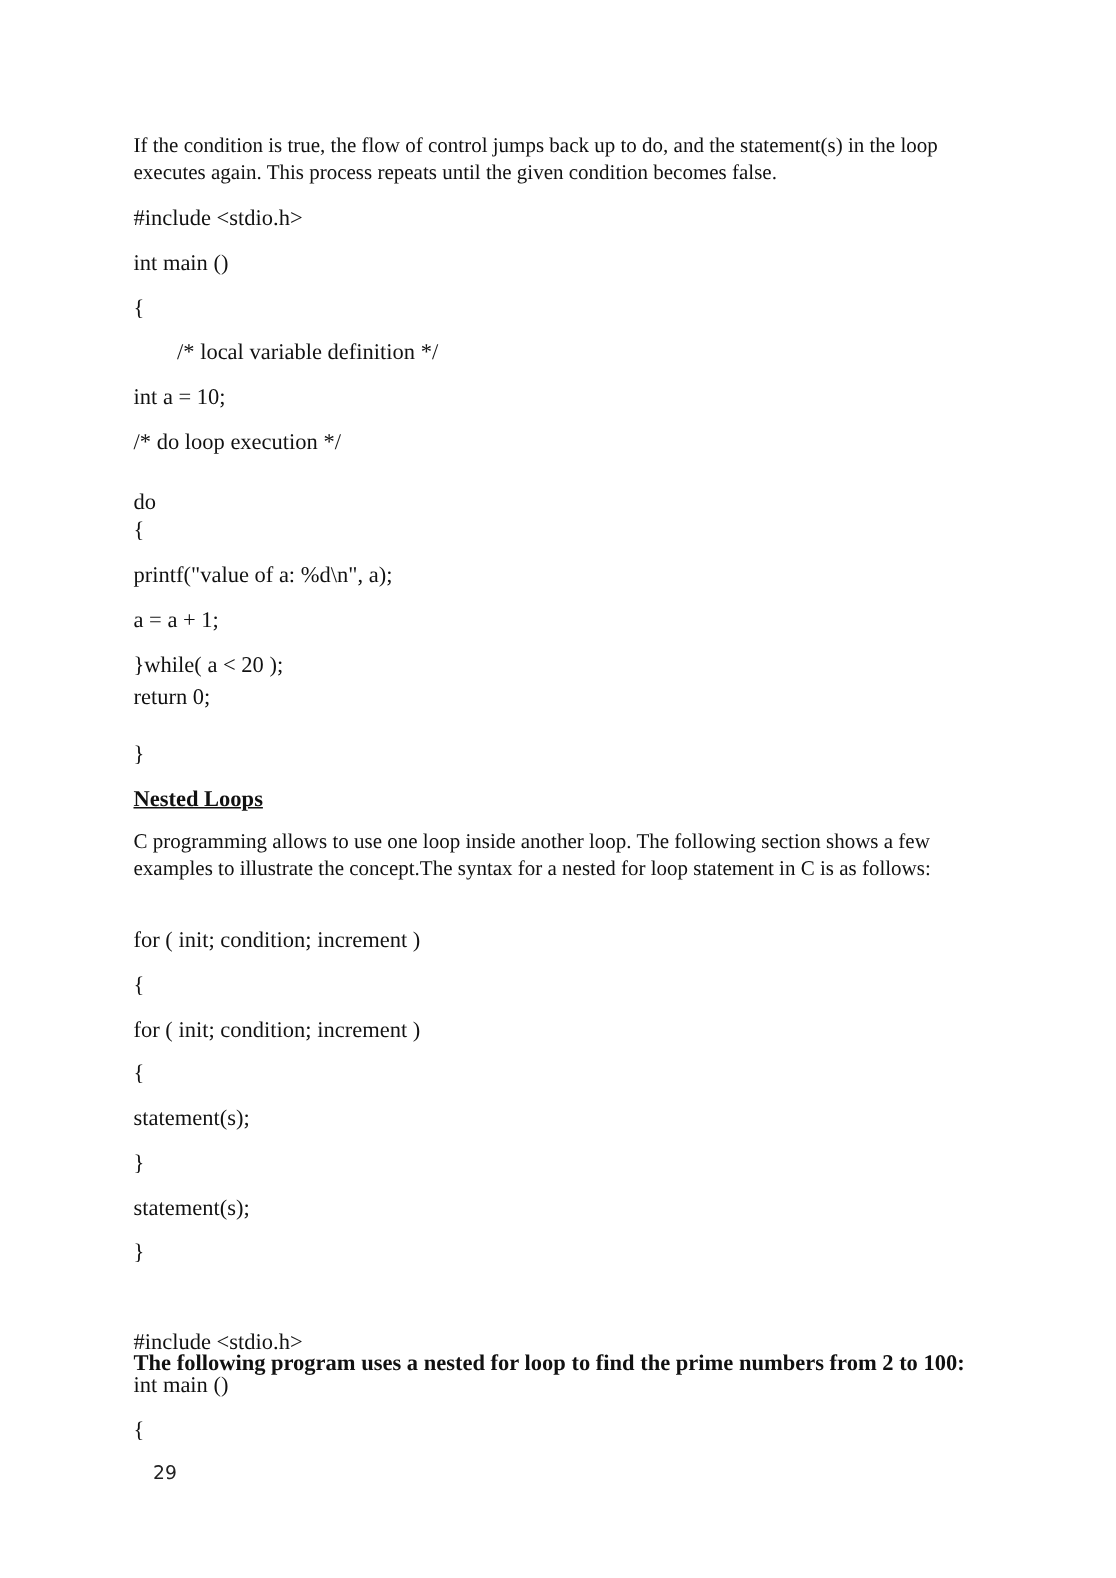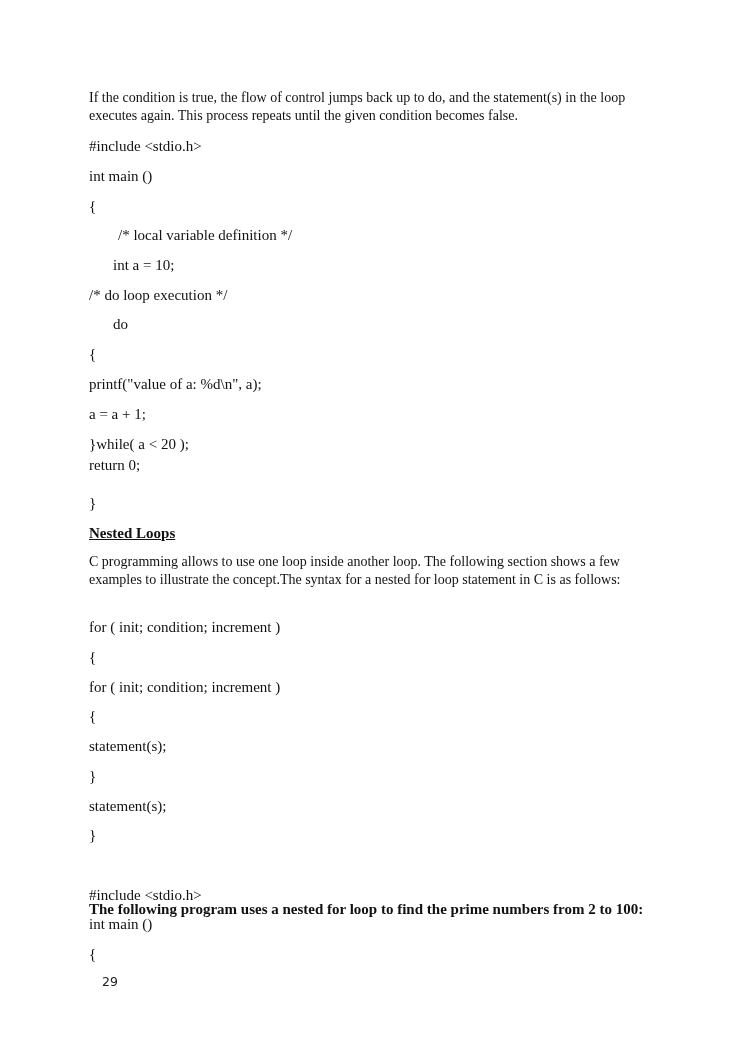--- a/index.html
+++ b/index.html
@@ -60,23 +60,23 @@
 
 <div class="page">
 
   <p class="para" style="top:89px;">If the condition is true, the flow of control jumps back up to do, and the statement(s) in the loop executes again. This process repeats until the given condition becomes false.</p>
 
   <div>
     <p class="line" style="top:137px;">#include &lt;stdio.h&gt;</p>
     <p class="line" style="top:167px;">int main ()</p>
     <p class="line" style="top:197px;">{</p>
     <p class="line" style="top:226px;margin-left:29px;">/* local variable definition */</p>
-    <p class="line" style="top:256px;margin-left:24px;">int a = 10;</p>
+    <p class="line" style="top:256px;">int a = 10;</p>
     <p class="line" style="top:286px;">/* do loop execution */</p>
-    <p class="line" style="top:315px;margin-left:24px;">do</p>
+    <p class="line" style="top:326px;">do</p>
     <p class="line" style="top:345px;">{</p>
     <p class="line" style="top:375px;">printf("value of a: %d\n", a);</p>
     <p class="line" style="top:405px;">a = a + 1;</p>
     <p class="line" style="top:435px;">}while( a &lt; 20 );</p>
     <p class="line" style="top:456px;text-align:right;">return 0;</p>
     <p class="line" style="top:494px;">}</p>
   </div>
 
   <p class="line heading-underline" style="top:524px;">Nested Loops</p>
 

